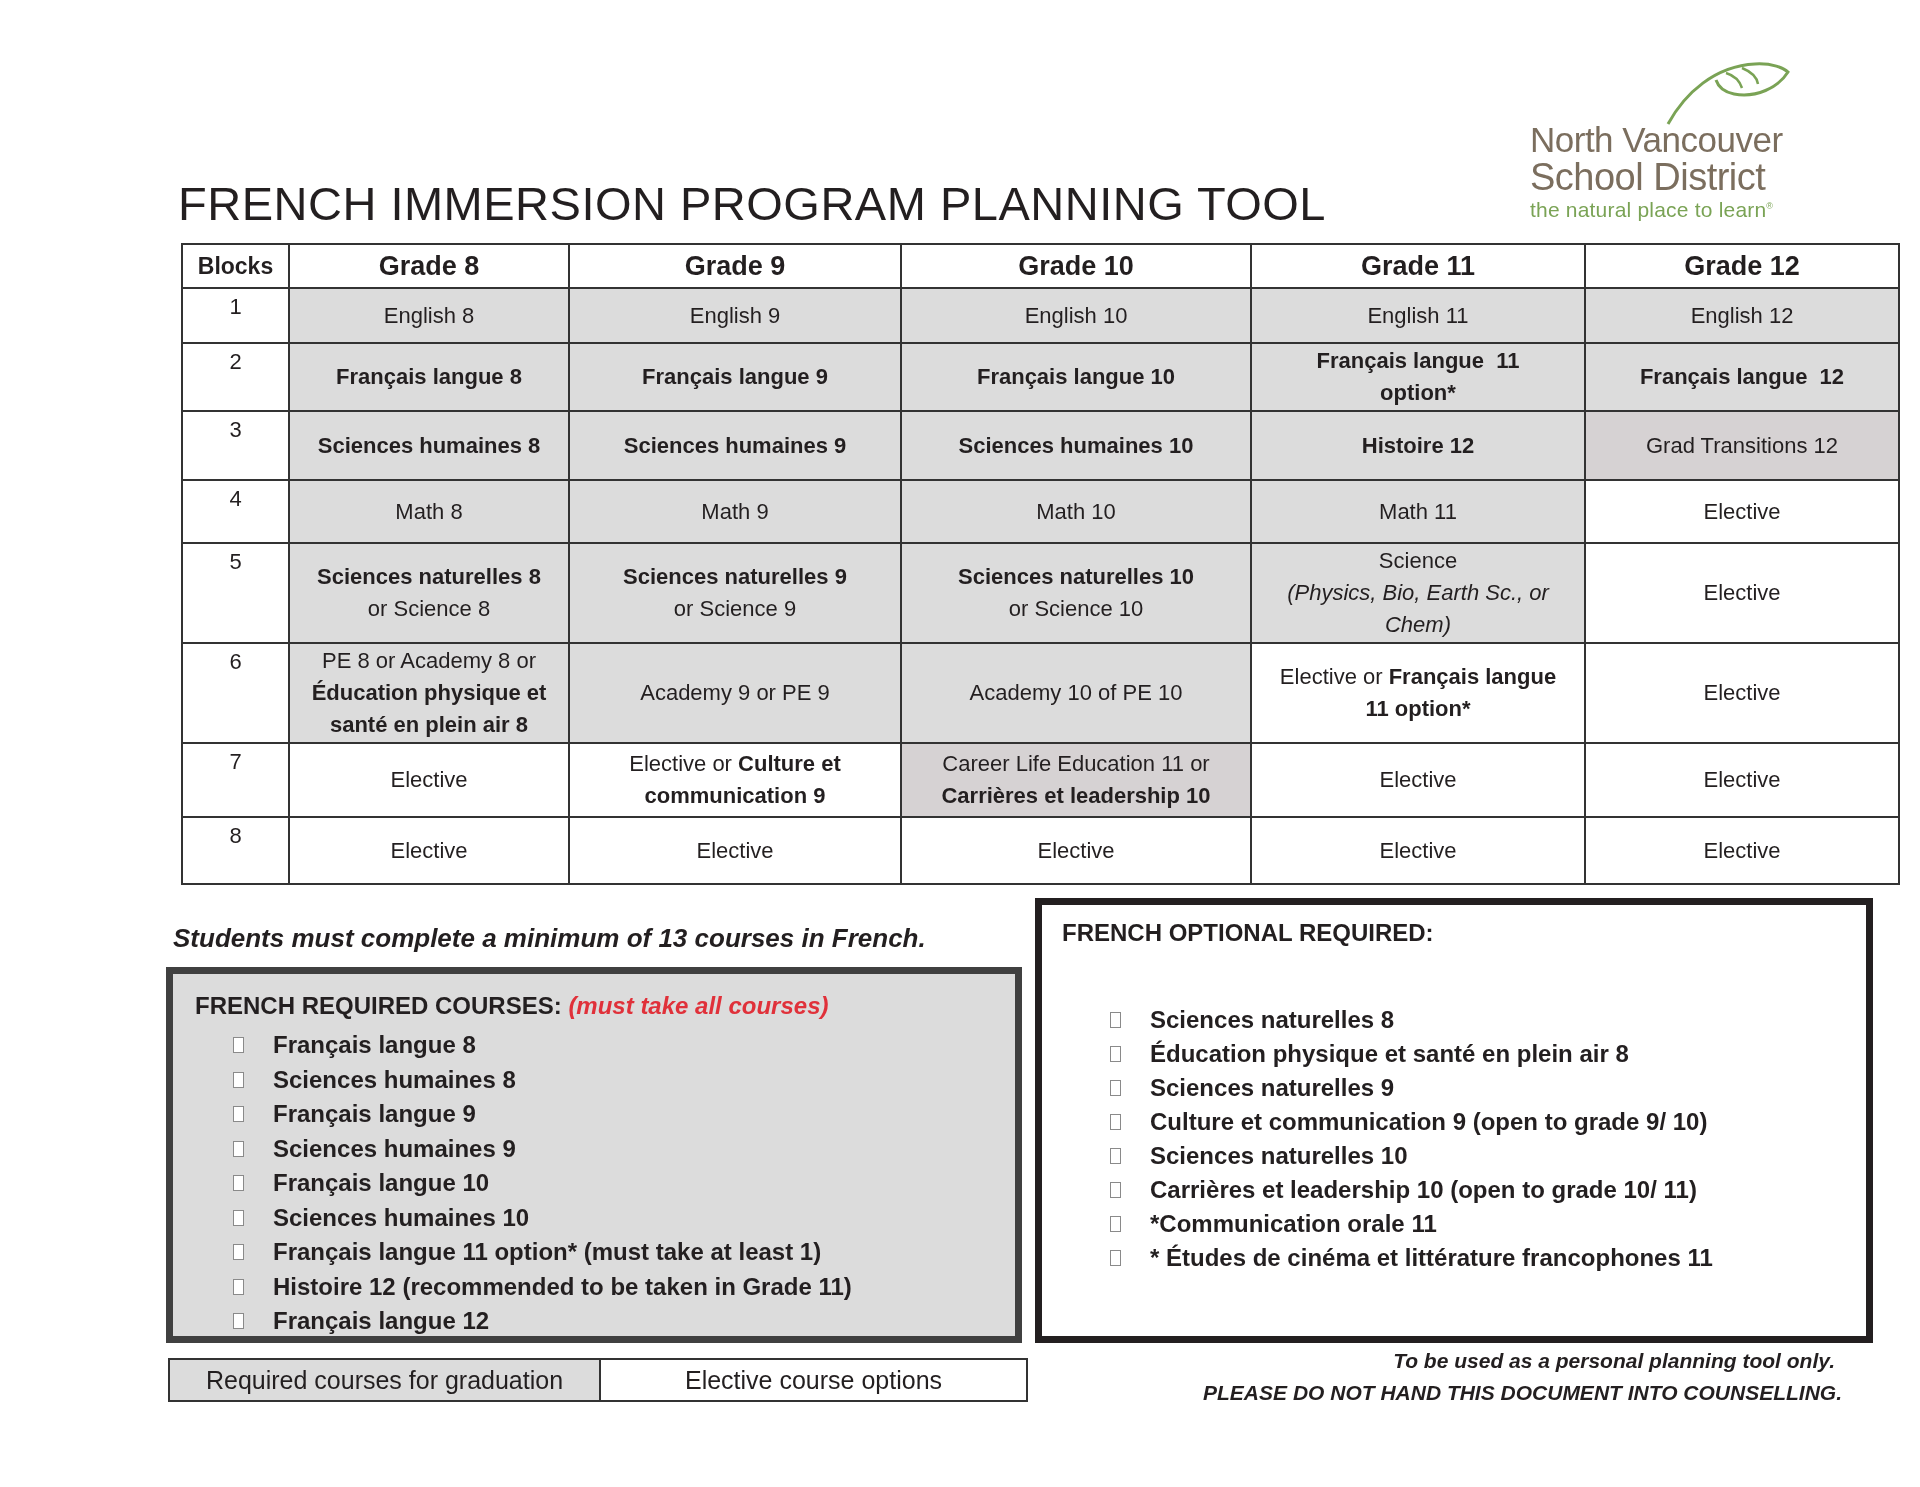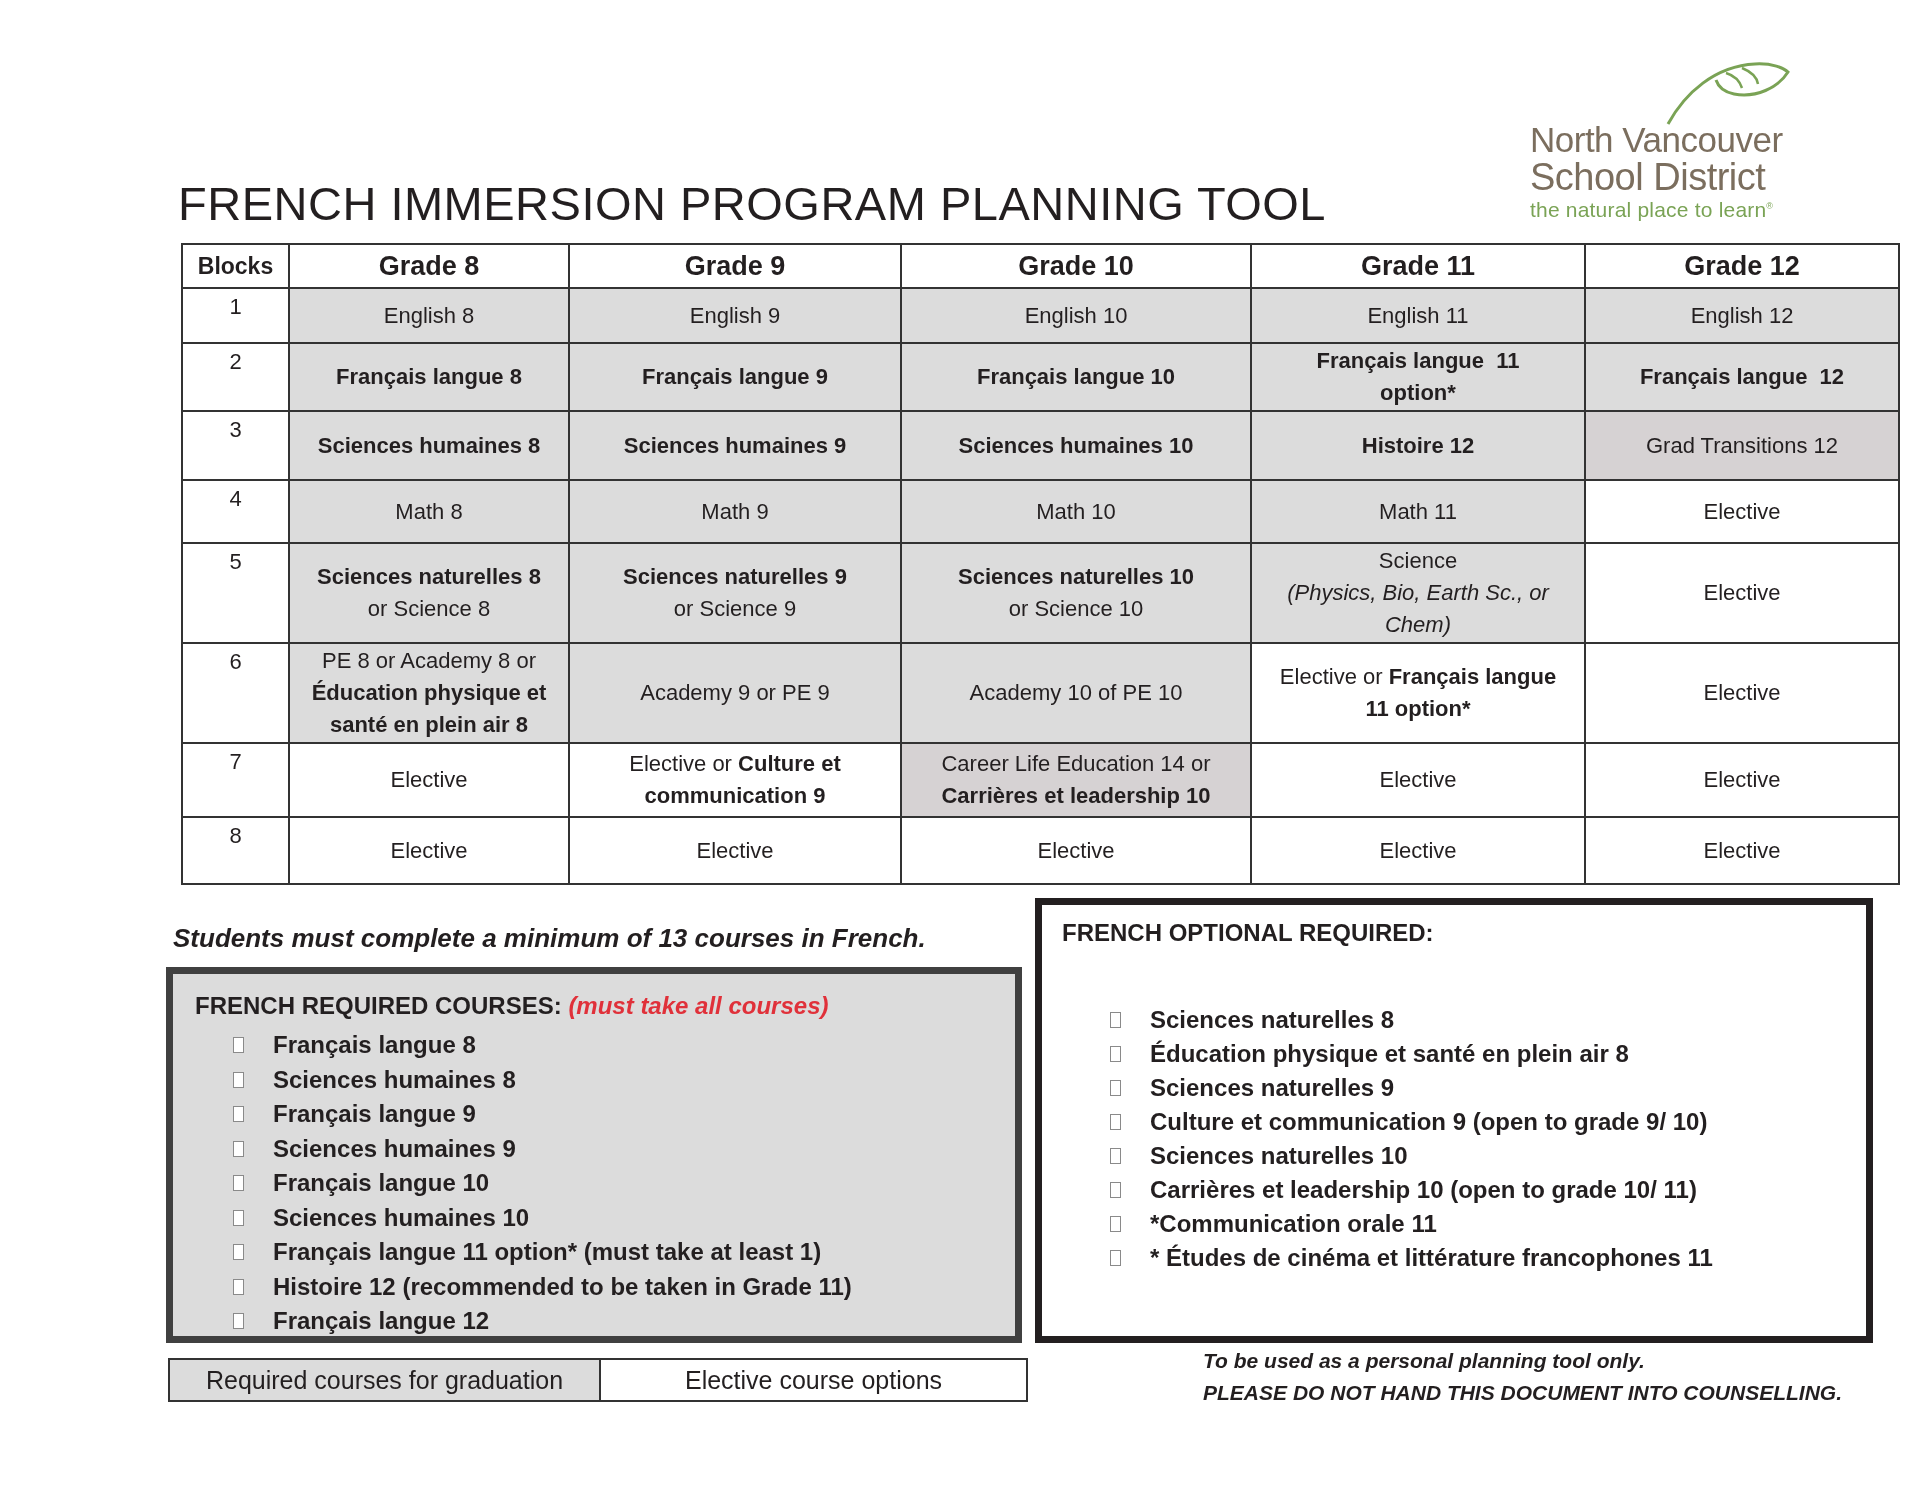--- a/index.html
+++ b/index.html
@@ -45,21 +45,21 @@
   .opt-box .sub { position: absolute; left: 20px; top: 46px; font-size: 23px; white-space: nowrap; }
   .opt-box ul { position: absolute; left: 68px; top: 98px; list-style: none; margin: 0; padding: 0; }
   .opt-box li { height: 34px; }
   .opt-box .foot { position: absolute; left: 16px; top: 370px; font-size: 23px; white-space: nowrap; }
 
   table.legend { position: absolute; left: 168px; top: 1358px; border-collapse: collapse; }
   table.legend td { border: 2px solid #333; font-size: 25px; height: 40px; text-align: center; padding: 0; }
   table.legend td.req { width: 429px; background: #dcdcdc; }
   table.legend td.el { width: 425px; background: #fff; }
 
-  .disclaimer { position: absolute; right: 78px; top: 1345px; text-align: left; font-style: italic; font-weight: bold; font-size: 21px; line-height: 32px; }
+  .disclaimer { position: absolute; right: 78px; top: 1345px; text-align: right; font-style: italic; font-weight: bold; font-size: 21px; line-height: 32px; }
   .disclaimer div { white-space: nowrap; }
   .disclaimer .d1 { margin-right: 7px; }
 </style>
 </head>
 <body>
 
 <div class="logo">
   <svg viewBox="0 0 130 70">
     <path d="M8 66 C 25 35, 55 8, 95 6 C 112 5, 124 10, 128 14 C 118 30, 96 40, 74 36 C 64 34, 58 28, 56 22" fill="none" stroke="#7aa355" stroke-width="3"></path>
     <path d="M66 15 C 76 18, 80 24, 82 30" fill="none" stroke="#7aa355" stroke-width="2.5"></path>
@@ -163,21 +163,21 @@
       <td class="g">Academy 10 of PE 10</td>
       <td class="w" style="padding:0 16px"><span style="white-space:pre">Elective or </span><span class="b">Français langue 11 option*</span></td>
       <td class="w">Elective</td>
     </tr>
 
     <tr style="height:74px">
       <td class="blk">7</td>
       <td class="w">Elective</td>
       <td class="w" style="padding:0 20px"><span style="white-space:pre">Elective or </span><span class="b">Culture et communication 9</span></td>
       <td class="g2">
-          <div>Career Life Education 14 or</div>
+          <div>Career Life Education 11 or</div>
           <div class="b">Carrières et leadership 10</div>
         </td>
       <td class="w">Elective</td>
       <td class="w">Elective</td>
     </tr>
 
     <tr style="height:67px">
       <td class="blk">8</td>
       <td class="w">Elective</td>
       <td class="w">Elective</td>

